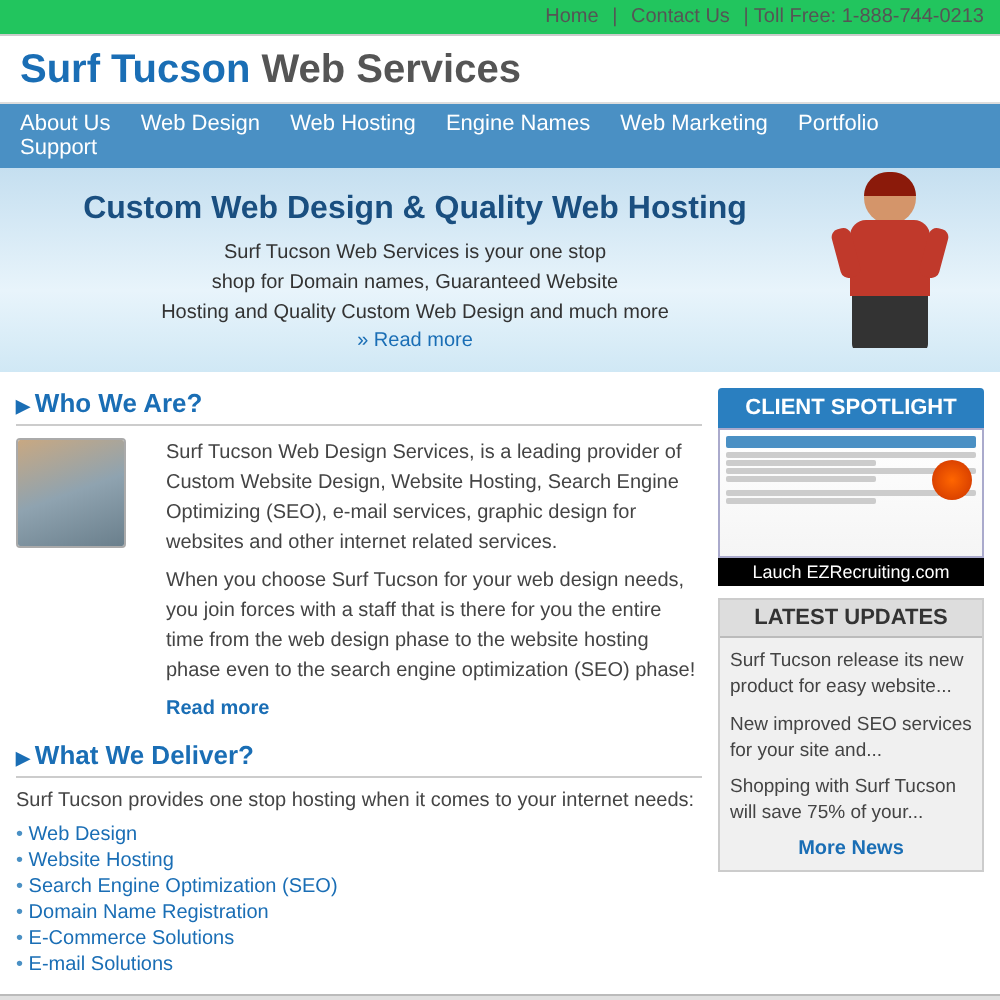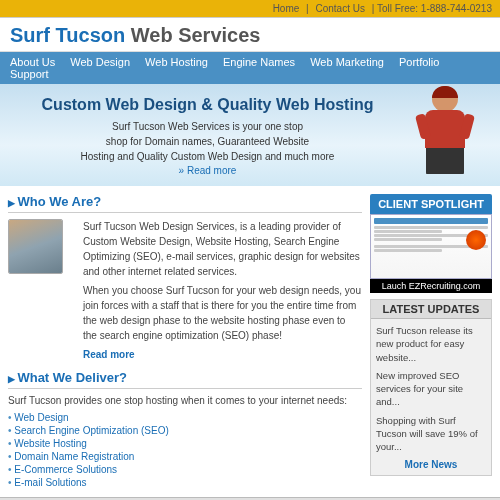--- a/index.html
+++ b/index.html
@@ -1,19 +1,19 @@
 <!DOCTYPE html>
 <html><head>
   <meta charset="utf-8">
   <style>
     * { margin: 0; padding: 0; box-sizing: border-box; }
     body { font-family: Arial, sans-serif; font-size: 11px; color: #333; background: #fff; width: 500px; height: 500px; overflow: hidden; }
 
     
-    #top-bar { background: #eab308; border-bottom: 1px solid #ccc; text-align: right; padding: 3px 8px; font-size: 10px; color: #555; }
+    #top-bar { background: #22c55e; border-bottom: 1px solid #ccc; text-align: right; padding: 3px 8px; font-size: 10px; color: #555; }
     #top-bar a { color: #555; text-decoration: none; margin: 0 4px; }
 
     
     #header { padding: 6px 10px 4px 10px; display: flex; align-items: center; border-bottom: 1px solid #ddd; }
     #logo { font-size: 20px; font-weight: bold; }
     #logo .surf { color: #1a6eb5; }
     #logo .rest { color: #555; }
 
     
     #nav { background: #4a90c4; padding: 4px 10px; }
@@ -43,21 +43,21 @@
     .who-text .read-more { color: #1a6eb5; font-weight: bold; font-size: 10px; text-decoration: none; display: block; }
 
     
     .deliver-section { margin-top: 8px; }
     .deliver-intro { font-size: 10px; color: #444; margin-bottom: 5px; }
     .deliver-list { list-style: none; }
     .deliver-list li { font-size: 10px; color: #1a6eb5; padding: 1px 0; }
     .deliver-list li::before { content: "• "; color: #4a90c4; }
 
     
-    #right-col { width: 130px; padding: 8px 8px 8px 0; }
+    #right-col { width: 141px; padding: 8px 8px 8px 0; }
 
     
     .spotlight { background: #2a7fc0; color: #fff; font-size: 11px; font-weight: bold; text-align: center; padding: 4px 6px; border-radius: 2px 2px 0 0; }
     .spotlight-img { border: 1px solid #aac; background: #fff; height: 65px; overflow: hidden; position: relative; }
     .spotlight-fake-site { width: 100%; height: 100%; background: linear-gradient(180deg, #fff 0%, #f5f5f5 100%); padding: 3px; }
     .site-bar { height: 6px; background: #4a90c4; border-radius: 1px; margin-bottom: 2px; }
     .site-line { height: 3px; background: #ccc; margin: 1px 0; border-radius: 1px; }
     .site-line.short { width: 60%; }
     .site-circle { width: 20px; height: 20px; background: radial-gradient(circle, #ff6600, #cc3300); border-radius: 50%; position: absolute; right: 5px; top: 15px; }
     .spotlight-label { background: #000000; color: #fff; font-size: 9px; text-align: center; padding: 2px; }
@@ -132,22 +132,22 @@
           <a class="read-more">Read more</a>
         </div>
       </div>
     </div>
 
     <div class="deliver-section">
       <div class="section-title">What We Deliver?</div>
       <p class="deliver-intro">Surf Tucson provides one stop hosting when it comes to your internet needs:</p>
       <ul class="deliver-list">
         <li><a style="color:#1a6eb5;text-decoration:none;">Web Design</a></li>
+        <li><a style="color:#1a6eb5;text-decoration:none;">Website Hosting</a></li>
         <li><a style="color:#1a6eb5;text-decoration:none;">Search Engine Optimization (SEO)</a></li>
-        <li><a style="color:#1a6eb5;text-decoration:none;">Website Hosting</a></li>
         <li><a style="color:#1a6eb5;text-decoration:none;">Domain Name Registration</a></li>
         <li><a style="color:#1a6eb5;text-decoration:none;">E-Commerce Solutions</a></li>
         <li><a style="color:#1a6eb5;text-decoration:none;">E-mail Solutions</a></li>
       </ul>
     </div>
 
   </div>
 
   <div id="right-col">
 
@@ -166,21 +166,21 @@
         </div>
       </div>
       <div class="spotlight-label">Lauch EZRecruiting.com</div>
     </div>
 
     <div class="updates-box">
       <div class="updates-title">LATEST UPDATES</div>
       <div class="updates-content">
         <p>Surf Tucson release its new product for easy website...</p>
         <p>New improved SEO services for your site and...</p>
-        <p>Shopping with Surf Tucson will save 19% of your...</p>
+        <p>Shopping with Surf Tucson will save 75% of your...</p>
         <a class="more-news">More News</a>
       </div>
     </div>
 
   </div>
 
 </div>
 
 <div id="footer-nav">
    |

